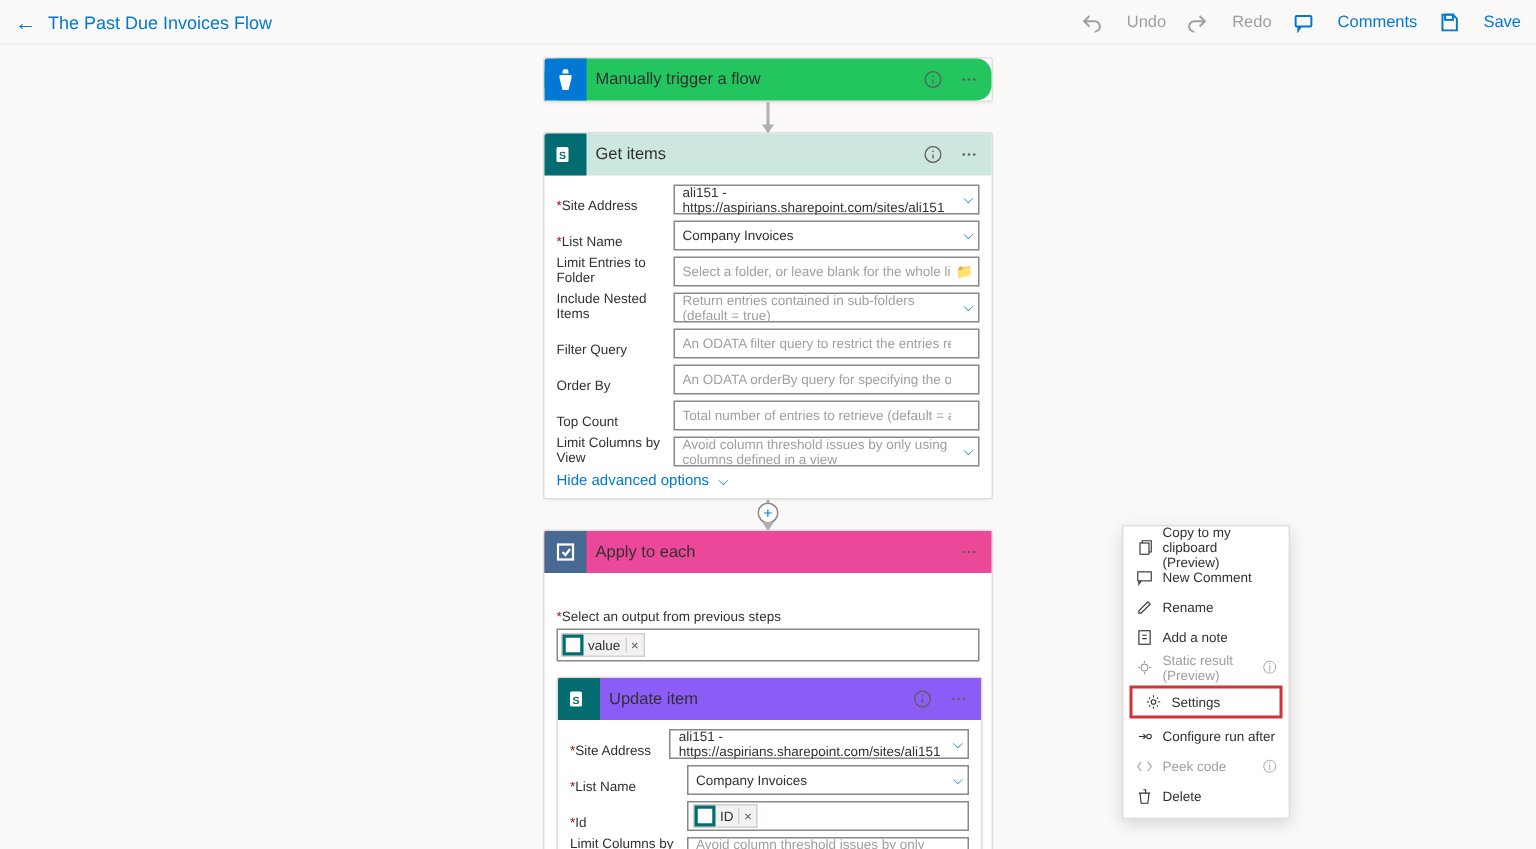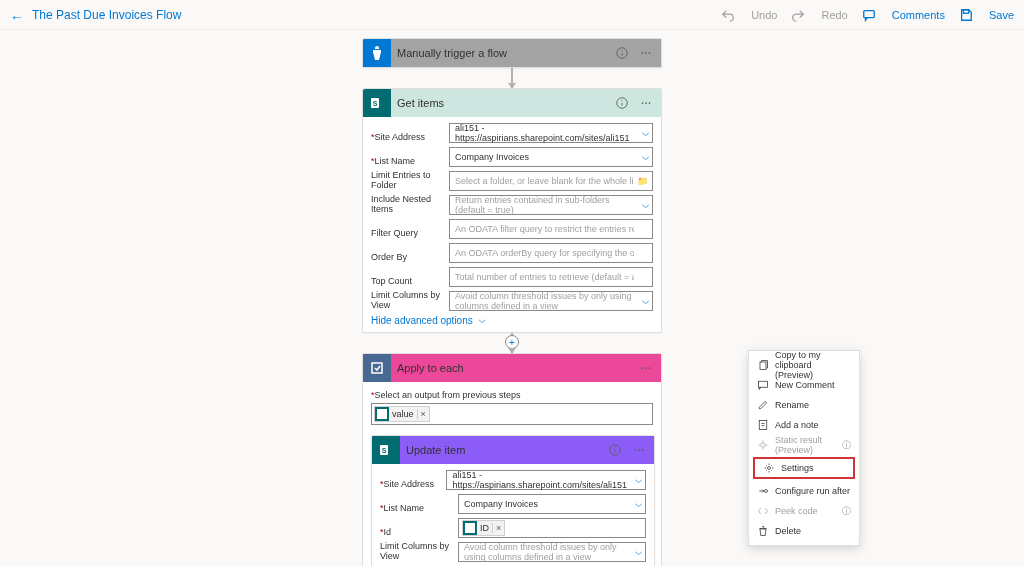--- a/index.html
+++ b/index.html
@@ -20,21 +20,21 @@
 .flow { position: absolute; left: 50%; top: 8px; transform: translateX(-50%); width: 300px; display: flex; flex-direction: column; align-items: center; }
 
 
 .card { width: 300px; background: #fff; border: 1px solid #e1dfdd; border-radius: 2px; box-shadow: 0 1px 2px rgba(0,0,0,0.05); margin-bottom: 0; }
 .card-header { display: flex; align-items: center; height: 28px; padding: 0 6px 0 0; gap: 6px; cursor: pointer; }
 .card-header .icon-box { width: 28px; height: 28px; display: flex; align-items: center; justify-content: center; color: #fff; border-radius: 2px 0 0 0; }
 .card-header .icon-box svg { width: 16px; height: 16px; }
 .card-header .label { flex: 1; font-size: 11px; font-weight: 400; }
 .card-header .help, .card-header .more { width: 18px; height: 18px; display: flex; align-items: center; justify-content: center; color: #605e5c; cursor: pointer; }
 .card-header .help svg, .card-header .more svg { width: 14px; height: 14px; }
-.trigger .card-header { background: #a3a3a3; }
+.trigger .card-header { background: #22c55e; border-radius: 10px; }
 .trigger .icon-box { background: #0078d4; }
 .getitems .card-header { background: #cde6e0; }
 .getitems .icon-box { background: #036c70; }
 .apply .card-header { background: #ec4899; }
 .apply .icon-box { background: #486991; }
 .update .card-header { background: #8b5cf6; }
 .update .icon-box { background: #036c70; }
 
 .card-body { padding: 6px 8px; }
 .form-row { display: flex; align-items: flex-end; margin-bottom: 4px; min-height: 20px; }
@@ -63,21 +63,21 @@
 .hide-adv .chv { font-size: 9px; }
 
 
 .connector { width: 2px; background: #b3b0ad; position: relative; }
 .connector.short { height: 20px; }
 .connector .arrowhead { position: absolute; bottom: -1px; left: 50%; transform: translateX(-50%); width: 0; height: 0; border-left: 4px solid transparent; border-right: 4px solid transparent; border-top: 6px solid #b3b0ad; }
 .connector .plus { position: absolute; top: 2px; left: 50%; transform: translateX(-50%); width: 14px; height: 14px; border-radius: 50%; background: #fff; border: 1px solid #8a8886; display: flex; align-items: center; justify-content: center; color: #0078d4; font-size: 10px; cursor: pointer; }
 
 
 .apply-body { padding: 8px; }
-.apply-body .prev-lbl { font-size: 9px; color: #323130; margin-bottom: 3px; }
+.apply-body .prev-lbl { font-size: 9px; color: #323130; margin-bottom: 3px; margin-top: 16px; }
 .apply-body .prev-lbl .req { color: #a80000; }
 .apply-body .prev-field { border: 1px solid #8a8886; padding: 2px; margin-bottom: 10px; }
 .nested { margin: 0 auto; width: 284px; }
 
 
 .context-menu { position: absolute; z-index: 50; width: 112px; background: #fff; border: 1px solid #e1dfdd; box-shadow: 0 3px 10px rgba(0,0,0,0.15); padding: 4px 0; }
 .context-menu .mi { display: flex; align-items: center; gap: 6px; height: 20px; padding: 0 8px; font-size: 9px; color: #323130; cursor: pointer; }
 .context-menu .mi.disabled { color: #a19f9d; cursor: default; }
 .context-menu .mi svg { width: 12px; height: 12px; flex-shrink: 0; }
 .context-menu .mi .mi-help { margin-left: auto; }

